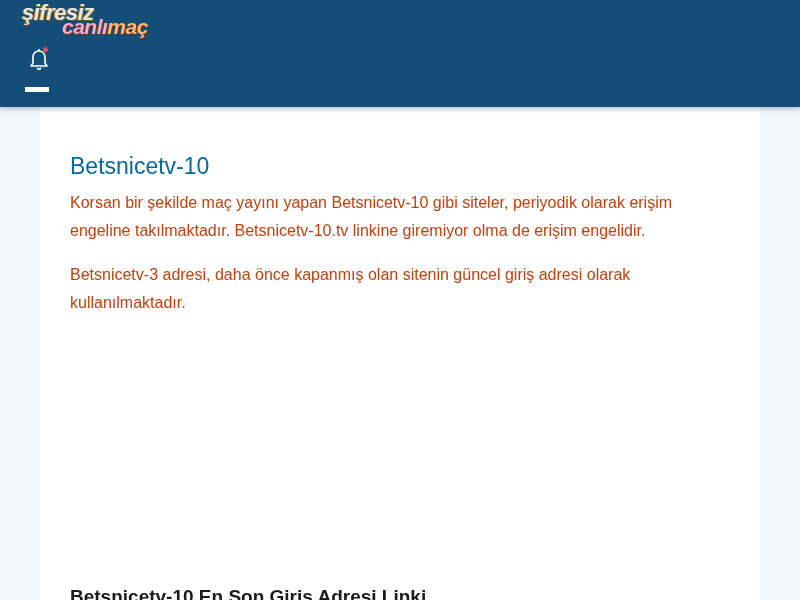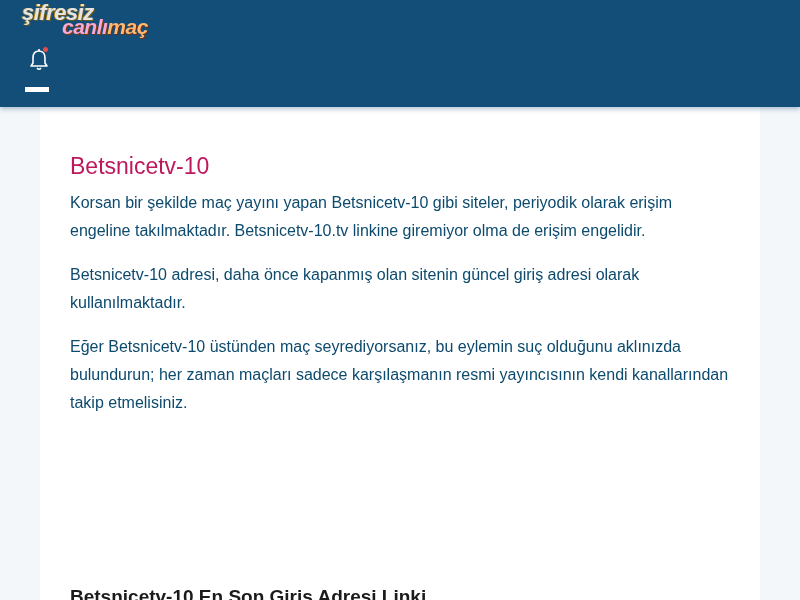--- a/index.html
+++ b/index.html
@@ -8,22 +8,22 @@
     .header { position: absolute; left: 0; top: 0; width: 800px; height: 107px; background: #134e79; box-shadow: 0 2px 5px rgba(19,78,121,0.35); z-index: 2; }
     .logo { position: absolute; left: 20px; top: 0px; width: 150px; height: 42px; font-family: "Liberation Sans", sans-serif; font-weight: bold; font-style: italic; }
     .logo .l1 { position: absolute; left: 2px; top: 0px; font-size: 22px; color: #e5e5e5; letter-spacing: -0.5px; text-shadow: 1px 1px 0 #6b5a1a, -1px 0 0 #b98a1f; }
     .logo .l2 { position: absolute; left: 42px; top: 15px; font-size: 21px; letter-spacing: -0.5px; }
     .logo .c1 { color: #f9a8d4; text-shadow: 1px 1px 0 #7a3a0c; }
     .logo .c2 { color: #fdba74; text-shadow: 1px 1px 0 #7a2a0c; }
     .bell { position: absolute; left: 28px; top: 48px; width: 22px; height: 24px; }
     .bell-dot { position: absolute; left: 43px; top: 47px; width: 5px; height: 5px; border-radius: 50%; background: #e94b4b; }
     .menu-bar { position: absolute; left: 25px; top: 87px; width: 24px; height: 5px; background: #ffffff; }
     .card { position: absolute; left: 40px; top: 107px; width: 720px; height: 493px; background: #ffffff; }
-    .title { position: absolute; left: 70px; top: 153px; font-size: 23px; font-weight: normal; color: #be185d; }
-    .content { position: absolute; left: 70px; top: 189px; width: 665px; font-size: 16px; line-height: 28px; color: #0c4a6e; }
+    .title { position: absolute; left: 70px; top: 153px; font-size: 23px; font-weight: normal; color: #0369a1; }
+    .content { position: absolute; left: 70px; top: 189px; width: 665px; font-size: 16px; line-height: 28px; color: #c2410c; }
     .content p { margin-bottom: 16px; }
     .subtitle { position: absolute; left: 70px; top: 586px; font-size: 19px; font-weight: bold; color: #1b1b1b; white-space: nowrap; }
   </style>
 </head>
 <body>
 
 <div class="header">
   <div class="logo">
     <span class="l1">şifresiz</span>
     <span class="l2"><span class="c1">canlı</span><span class="c2">maç</span></span>
@@ -38,17 +38,16 @@
   <div class="bell-dot"></div>
   <div class="menu-bar"></div>
 </div>
 
 <div class="card"></div>
 
 <h1 class="title">Betsnicetv-10</h1>
 
 <div class="content">
   <p>Korsan bir şekilde maç yayını yapan Betsnicetv-10 gibi siteler, periyodik olarak erişim engeline takılmaktadır. Betsnicetv-10.tv linkine giremiyor olma de erişim engelidir.</p>
-  <p>Betsnicetv-10 adresi, daha önce kapanmış olan sitenin güncel giriş adresi olarak kullanılmaktadır.</p>
-  <p>Eğer Betsnicetv-10 üstünden maç seyrediyorsanız, bu eylemin suç olduğunu aklınızda bulundurun; her zaman maçları sadece karşılaşmanın resmi yayıncısının kendi kanallarından takip etmelisiniz.</p>
+  <p>Betsnicetv-3 adresi, daha önce kapanmış olan sitenin güncel giriş adresi olarak kullanılmaktadır.</p>
 </div>
 
 <h2 class="subtitle">Betsnicetv-10 En Son Giriş Adresi Linki</h2>
 
 </body></html>

